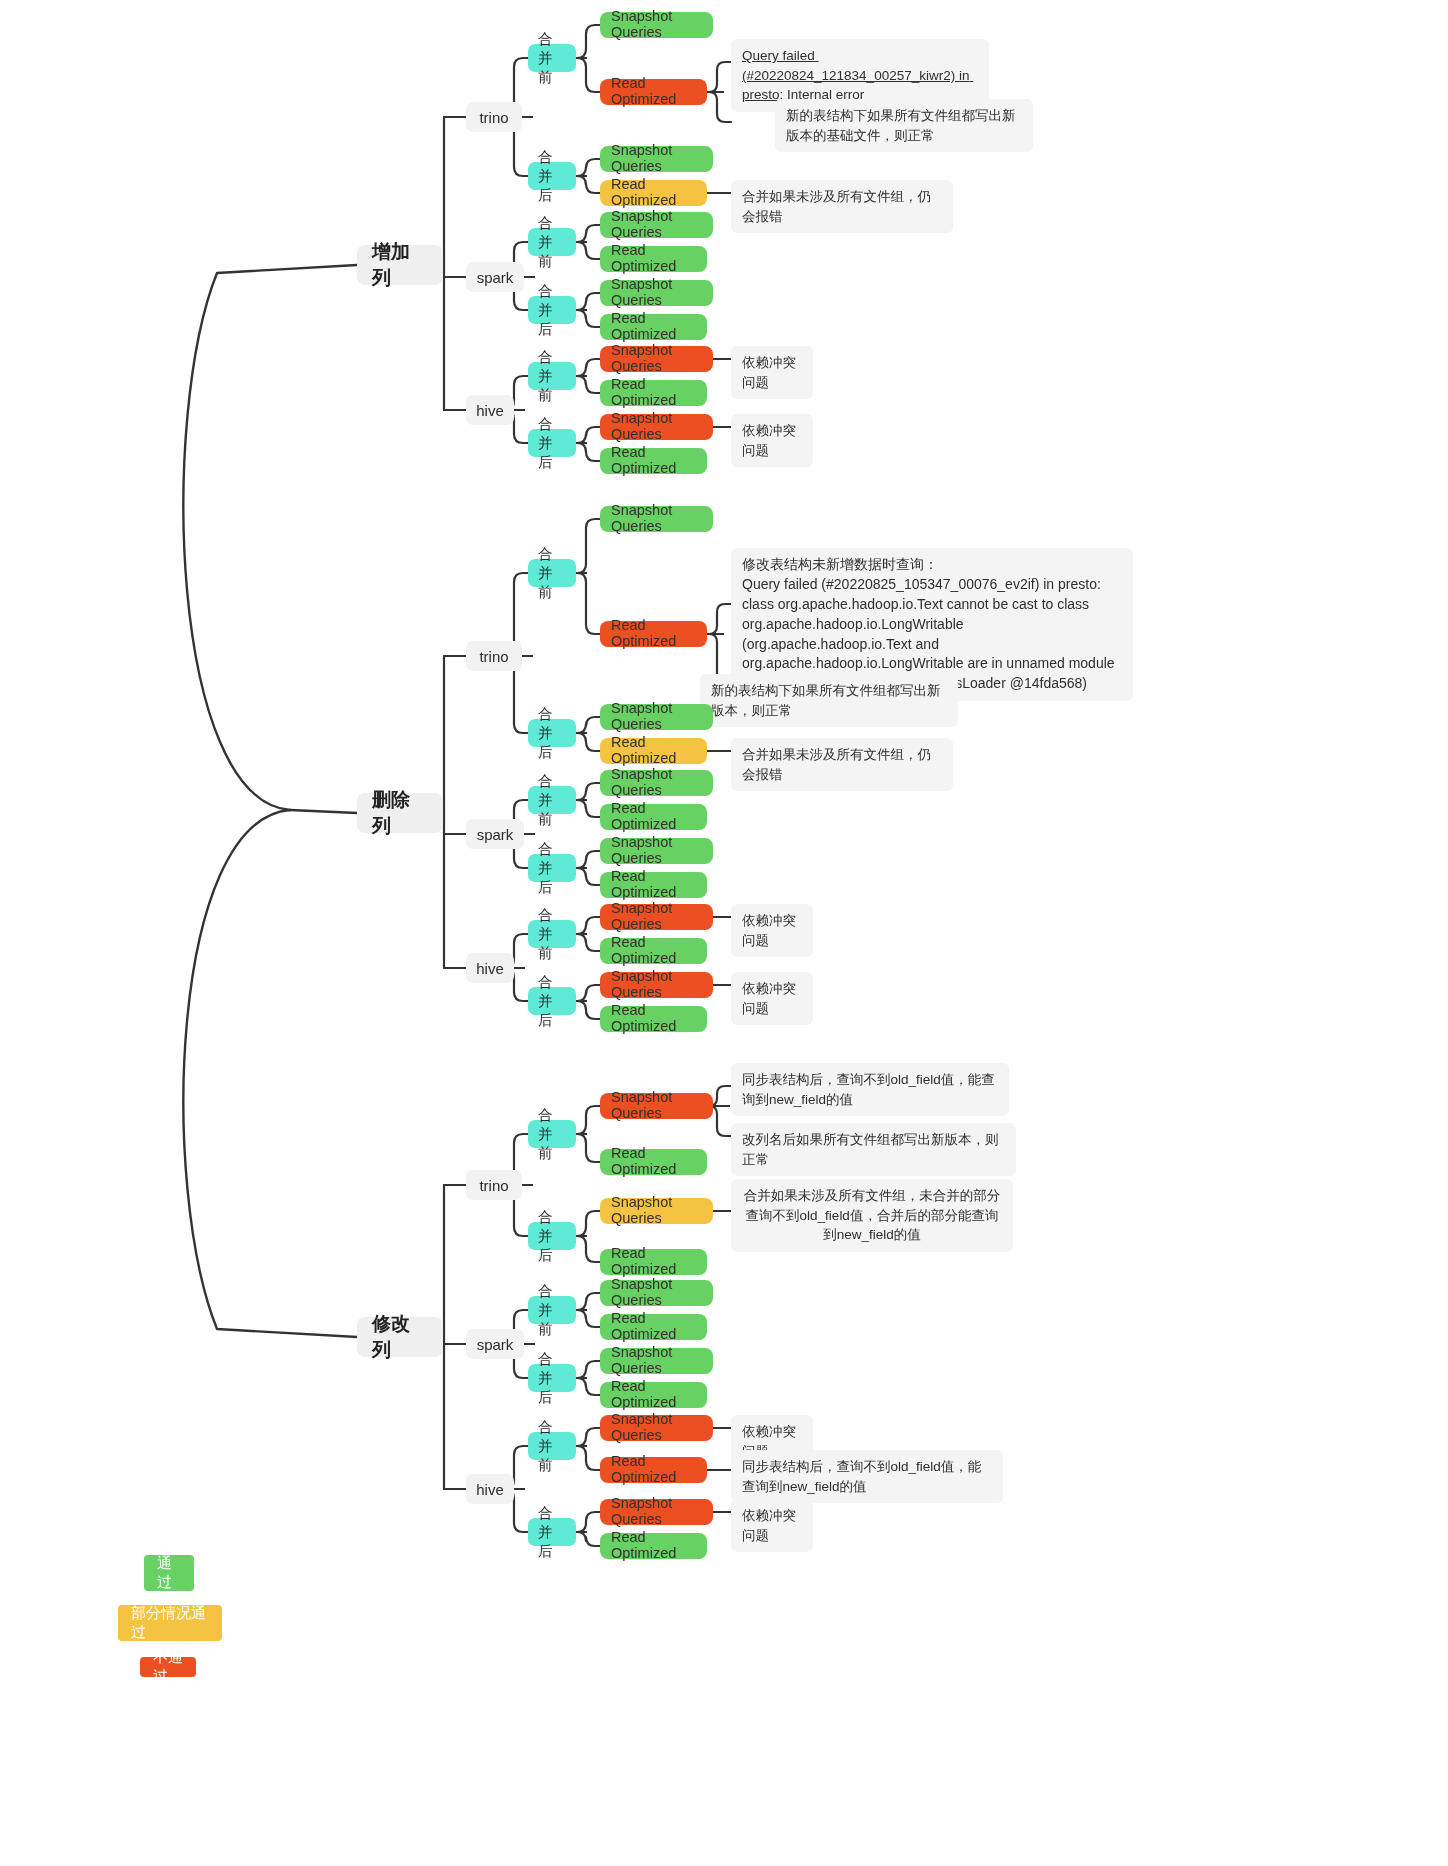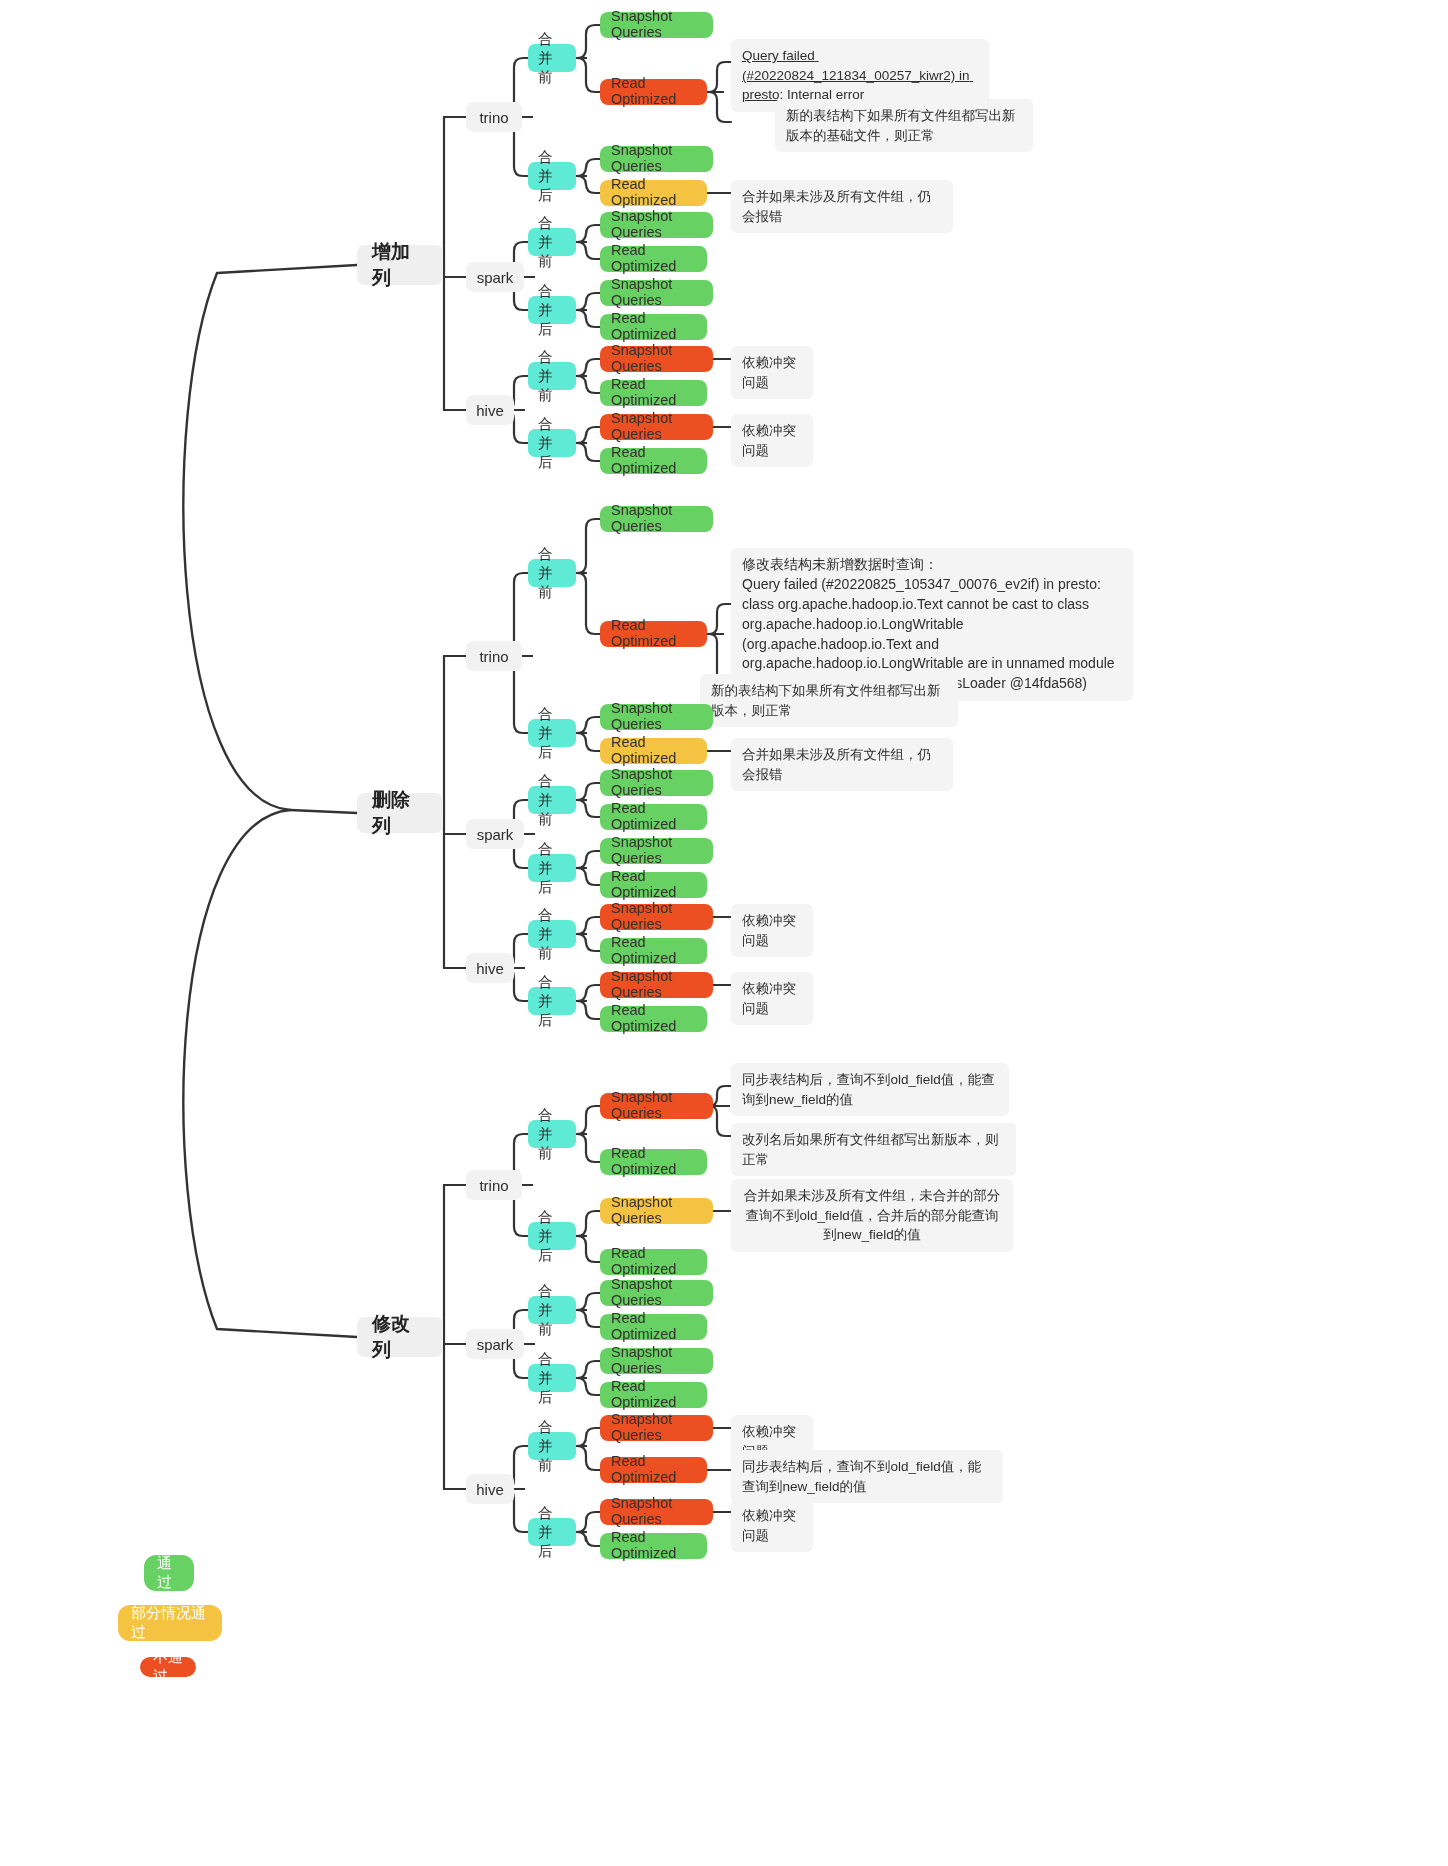--- a/index.html
+++ b/index.html
@@ -98,21 +98,21 @@
     display:block;
   }
   .note.err{
     font-size:14px;
     line-height:1.42;
   }
 
   
   .legend-chip{
     position:absolute;
-    border-radius:12px;
+    border-radius:4px;
     color:#ffffff;
     font-size:15px;
     display:flex;
     align-items:center;
     justify-content:center;
     padding:7px 13px;
     box-sizing:border-box;
   }
   .legend-chip.pass{background:#68d163;}
   .legend-chip.partial{background:#f5c342;}

